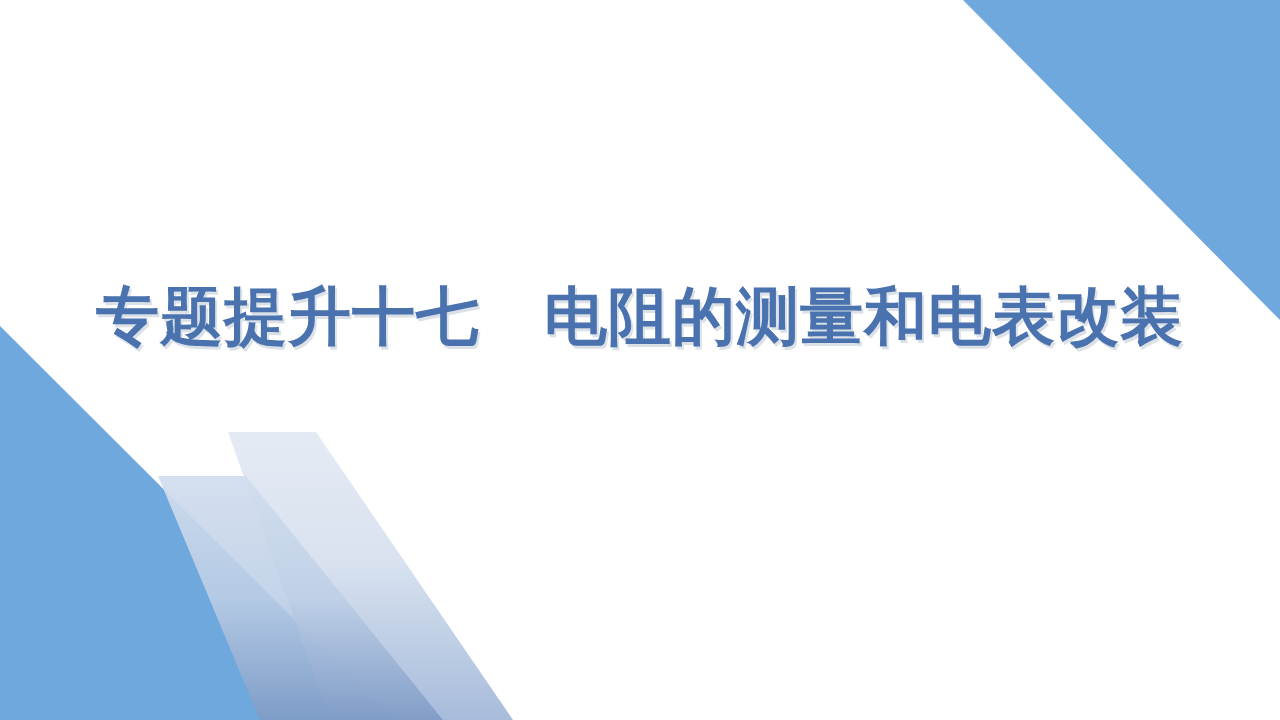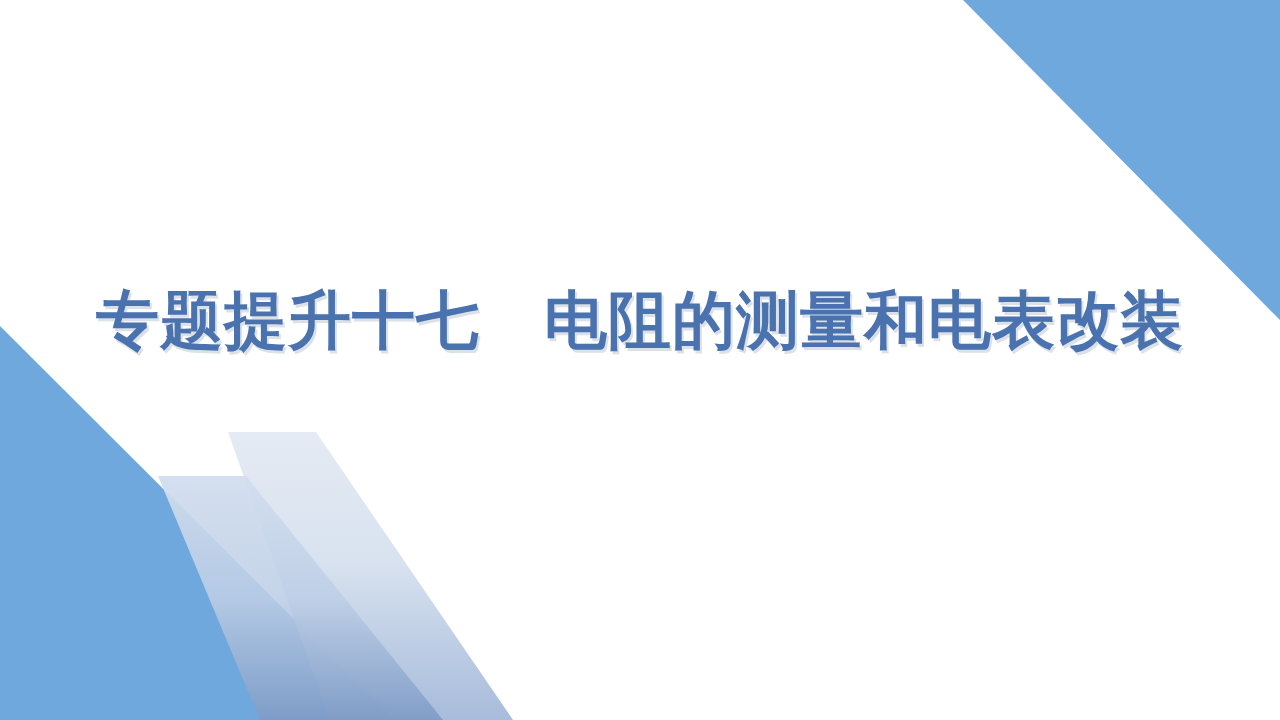--- a/index.html
+++ b/index.html
@@ -43,21 +43,21 @@
   }
 
   .title-line {
     white-space: pre;
     font-size: 63px;
     line-height: 1.0;
     font-weight: bold;
     letter-spacing: 1px;
     color: #4a72ae;
     text-shadow: 2px 3px 0 rgba(190, 200, 212, 0.55);
-    font-family: Liberation Serif, serif;
+    font-family: Liberation Mono, monospace;
   }
 </style>
 </head>
 <body>
 
 <div id="slide">
 
   <svg id="decor" viewBox="0 0 1280 720" width="1280" height="720" xmlns="http://www.w3.org/2000/svg">
 
     <defs>

